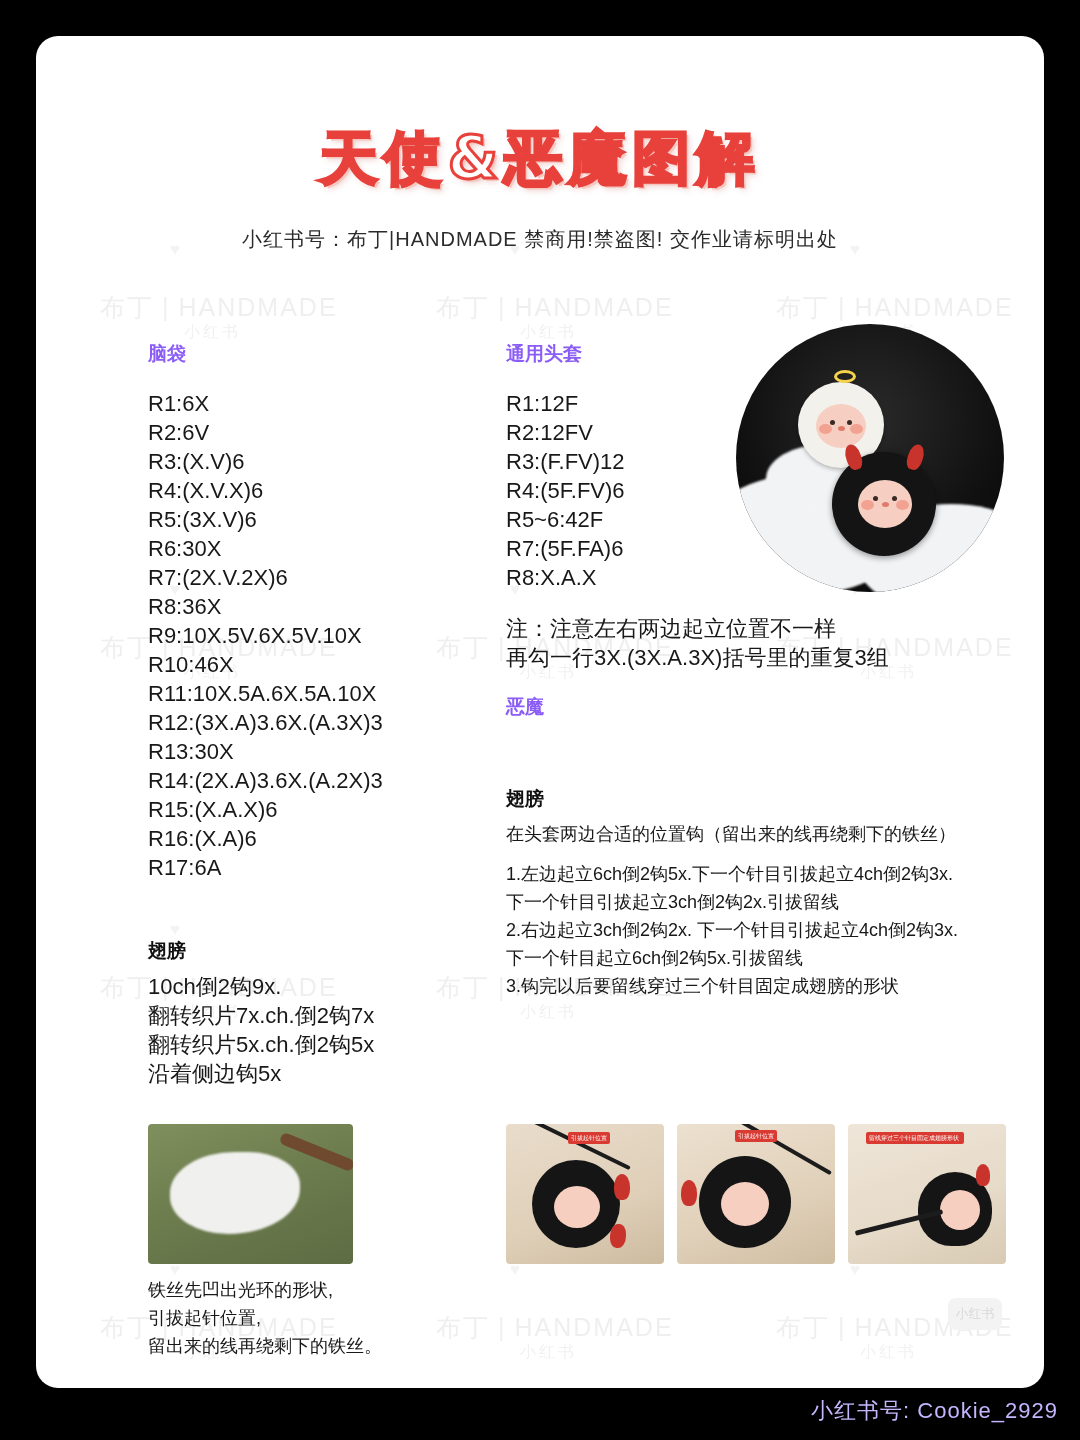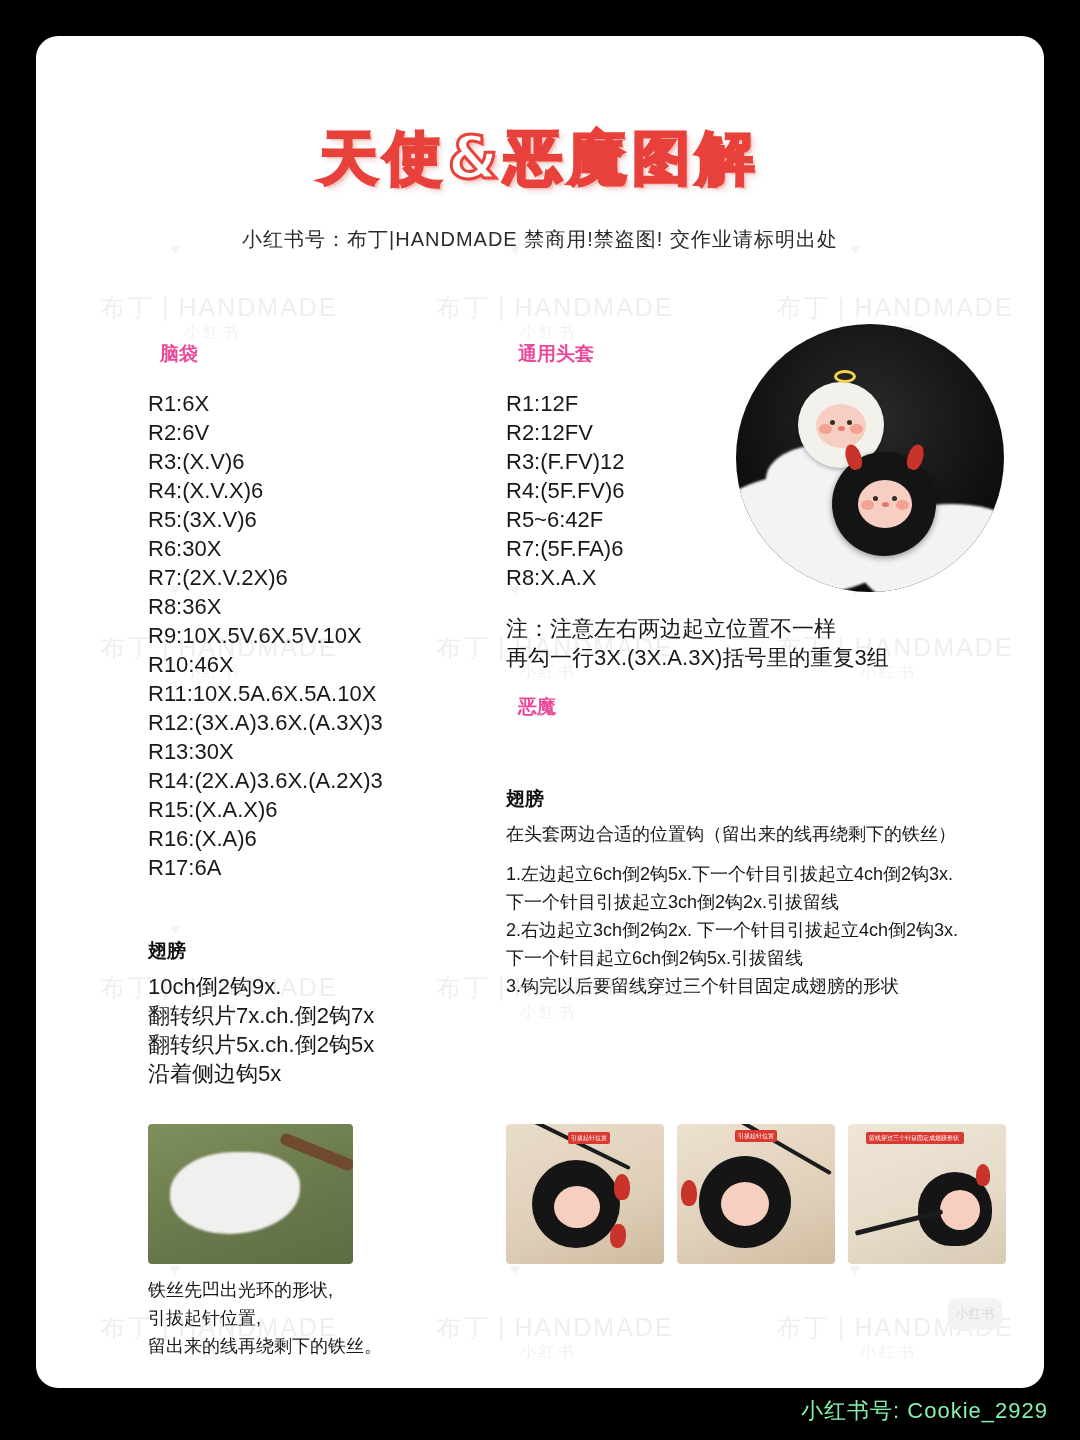--- a/index.html
+++ b/index.html
@@ -85,24 +85,24 @@
   }
   
   .col {
     position: absolute;
     z-index: 4;
   }
   .col-left { left: 112px; top: 305px; width: 330px; }
   .col-right { left: 470px; top: 305px; width: 520px; }
 
   .h-red {
-    color: #ec4899;
+    color: #8b5cf6;
     font-weight: bold;
     font-size: 19px;
-    margin: 0 0 10px 12px;
+    margin: 0 0 10px 0;
   }
   .h-dark {
     color: #111;
     font-weight: bold;
     font-size: 19px;
     margin: 0 0 8px 0;
   }
   .lines {
     font-size: 22px;
     color: #181818;
@@ -267,23 +267,23 @@
     position: absolute;
     background: #d93b33;
     color: #fff;
     font-size: 6px;
     padding: 2px 3px;
     border-radius: 2px;
     line-height: 8px;
   }
   .footer {
     position: absolute;
-    right: 32px;
+    right: 22px;
     bottom: 14px;
-    color: #86efac;
+    color: #c4b5fd;
     font-size: 22px;
     letter-spacing: 1px;
     z-index: 6;
   }
   .footer-badge {
     position: absolute;
     right: 42px;
     bottom: 58px;
     width: 54px;
     height: 32px;

